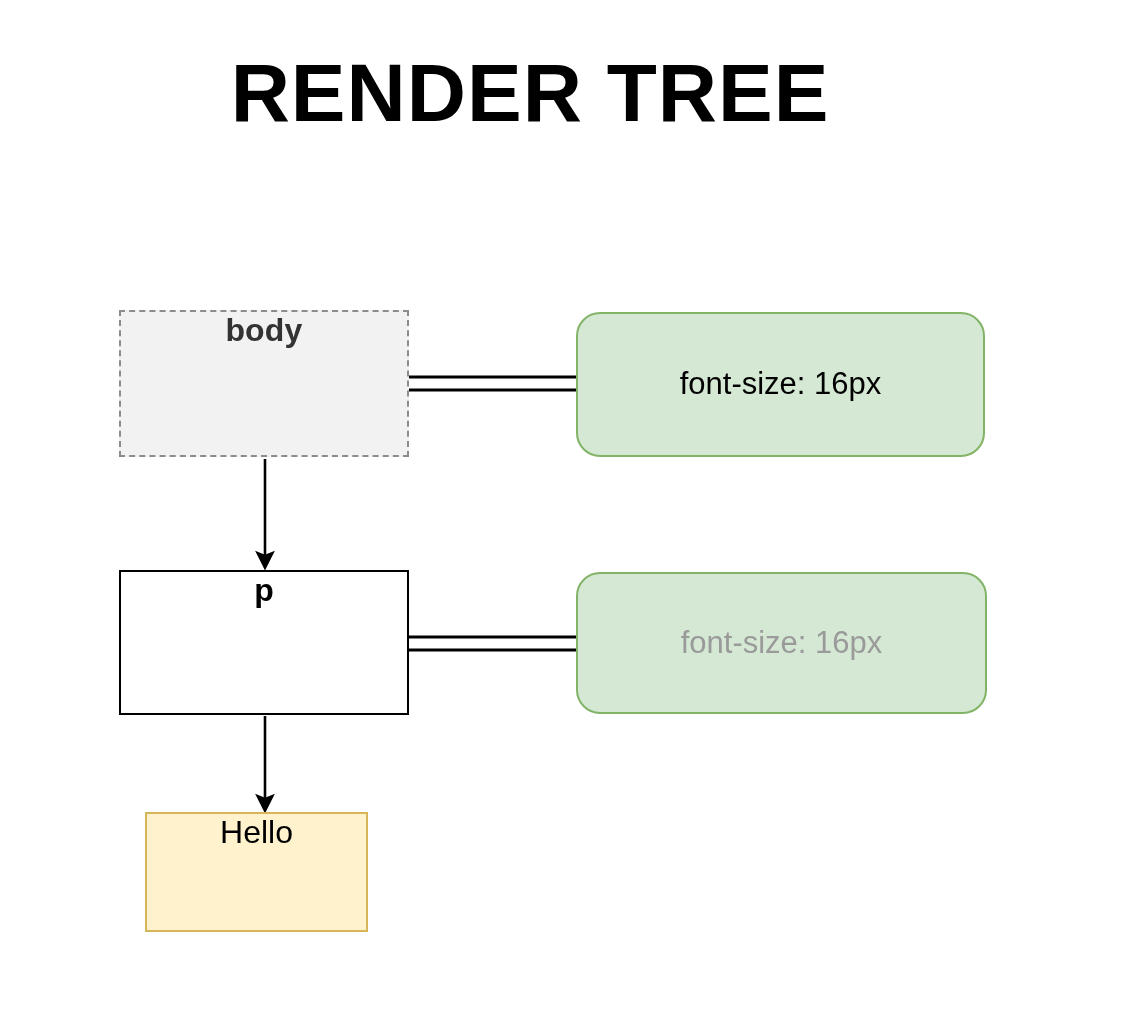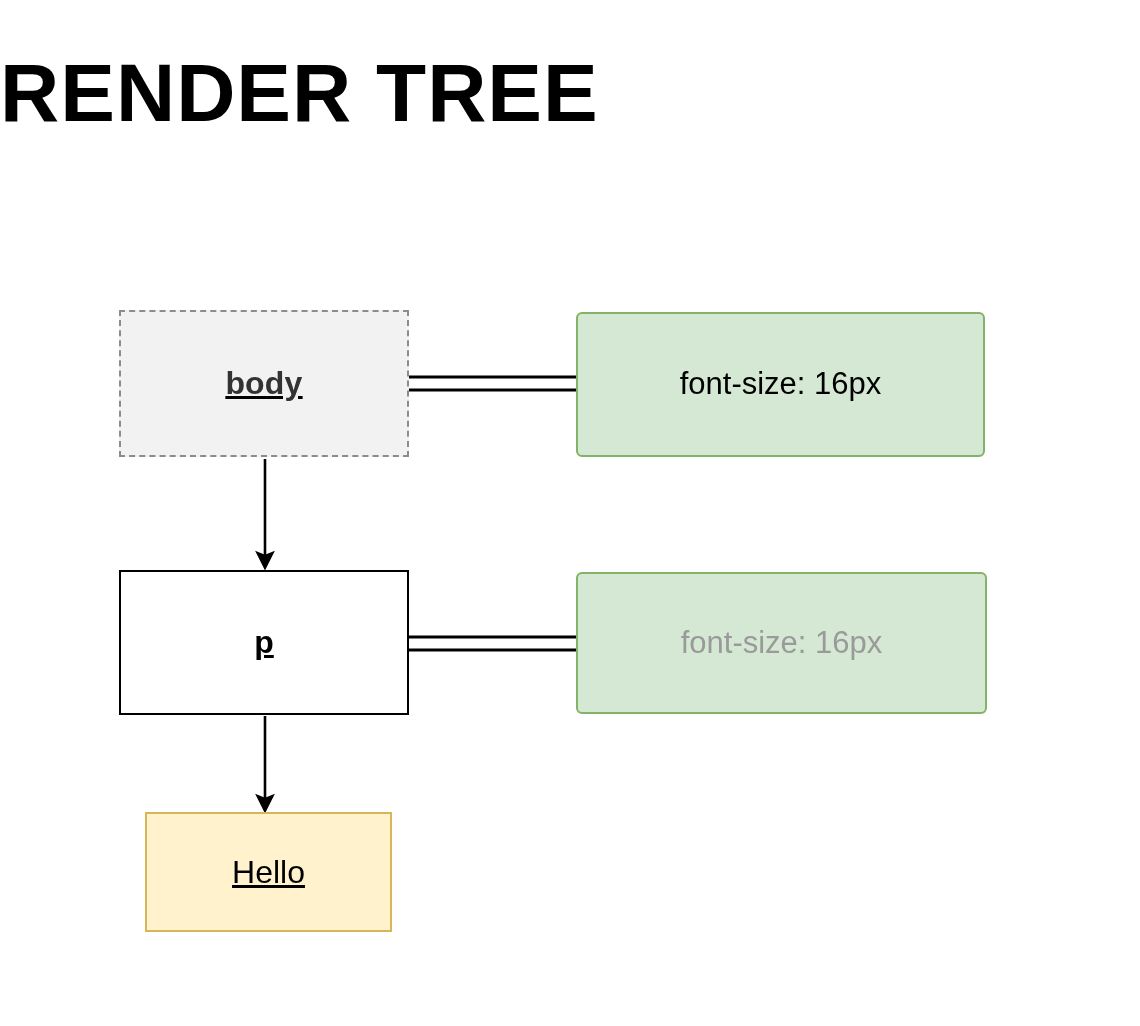--- a/index.html
+++ b/index.html
@@ -15,20 +15,21 @@
     overflow: hidden;
     font-family: "Liberation Sans", sans-serif;
   }
 
   
   #page-title {
     position: absolute;
     left: 0;
     top: 52px;
     width: 1060px;
+    text-align: center;
     font-family: "Liberation Sans", sans-serif;
     font-weight: 700;
     font-size: 82px;
     letter-spacing: 1px;
     color: #000000;
     line-height: 1;
     white-space: nowrap;
   }
 
   
@@ -41,23 +42,22 @@
     pointer-events: none;
   }
 
   
   .node {
     position: absolute;
     box-sizing: border-box;
     display: flex;
     flex-direction: column;
     align-items: center;
-    justify-content: center;
+    justify-content: flex-start;
     text-align: center;
-    text-decoration: underline;
   }
 
   
   #node-body {
     left: 119px;
     top: 310px;
     width: 290px;
     height: 147px;
     background: #f2f2f2;
     border: 2px dashed #8c8c8c;
@@ -81,42 +81,42 @@
   #node-p .node-label {
     font-size: 32px;
     font-weight: 700;
     color: #000000;
   }
 
   
   #node-text {
     left: 145px;
     top: 812px;
-    width: 247px;
+    width: 223px;
     height: 120px;
     background: #fff2cc;
     border: 2px solid #d6b656;
   }
   #node-text .node-label {
     font-size: 32px;
     font-weight: 400;
     color: #000000;
   }
 
   
   .style-box {
     position: absolute;
     box-sizing: border-box;
     display: flex;
     flex-direction: column;
     align-items: center;
     justify-content: center;
     background: #d5e8d4;
     border: 2px solid #82b366;
-    border-radius: 6px;
+    border-radius: 24px;
     text-align: center;
   }
   #style-body {
     left: 576px;
     top: 312px;
     width: 409px;
     height: 145px;
   }
   #style-p {
     left: 576px;

